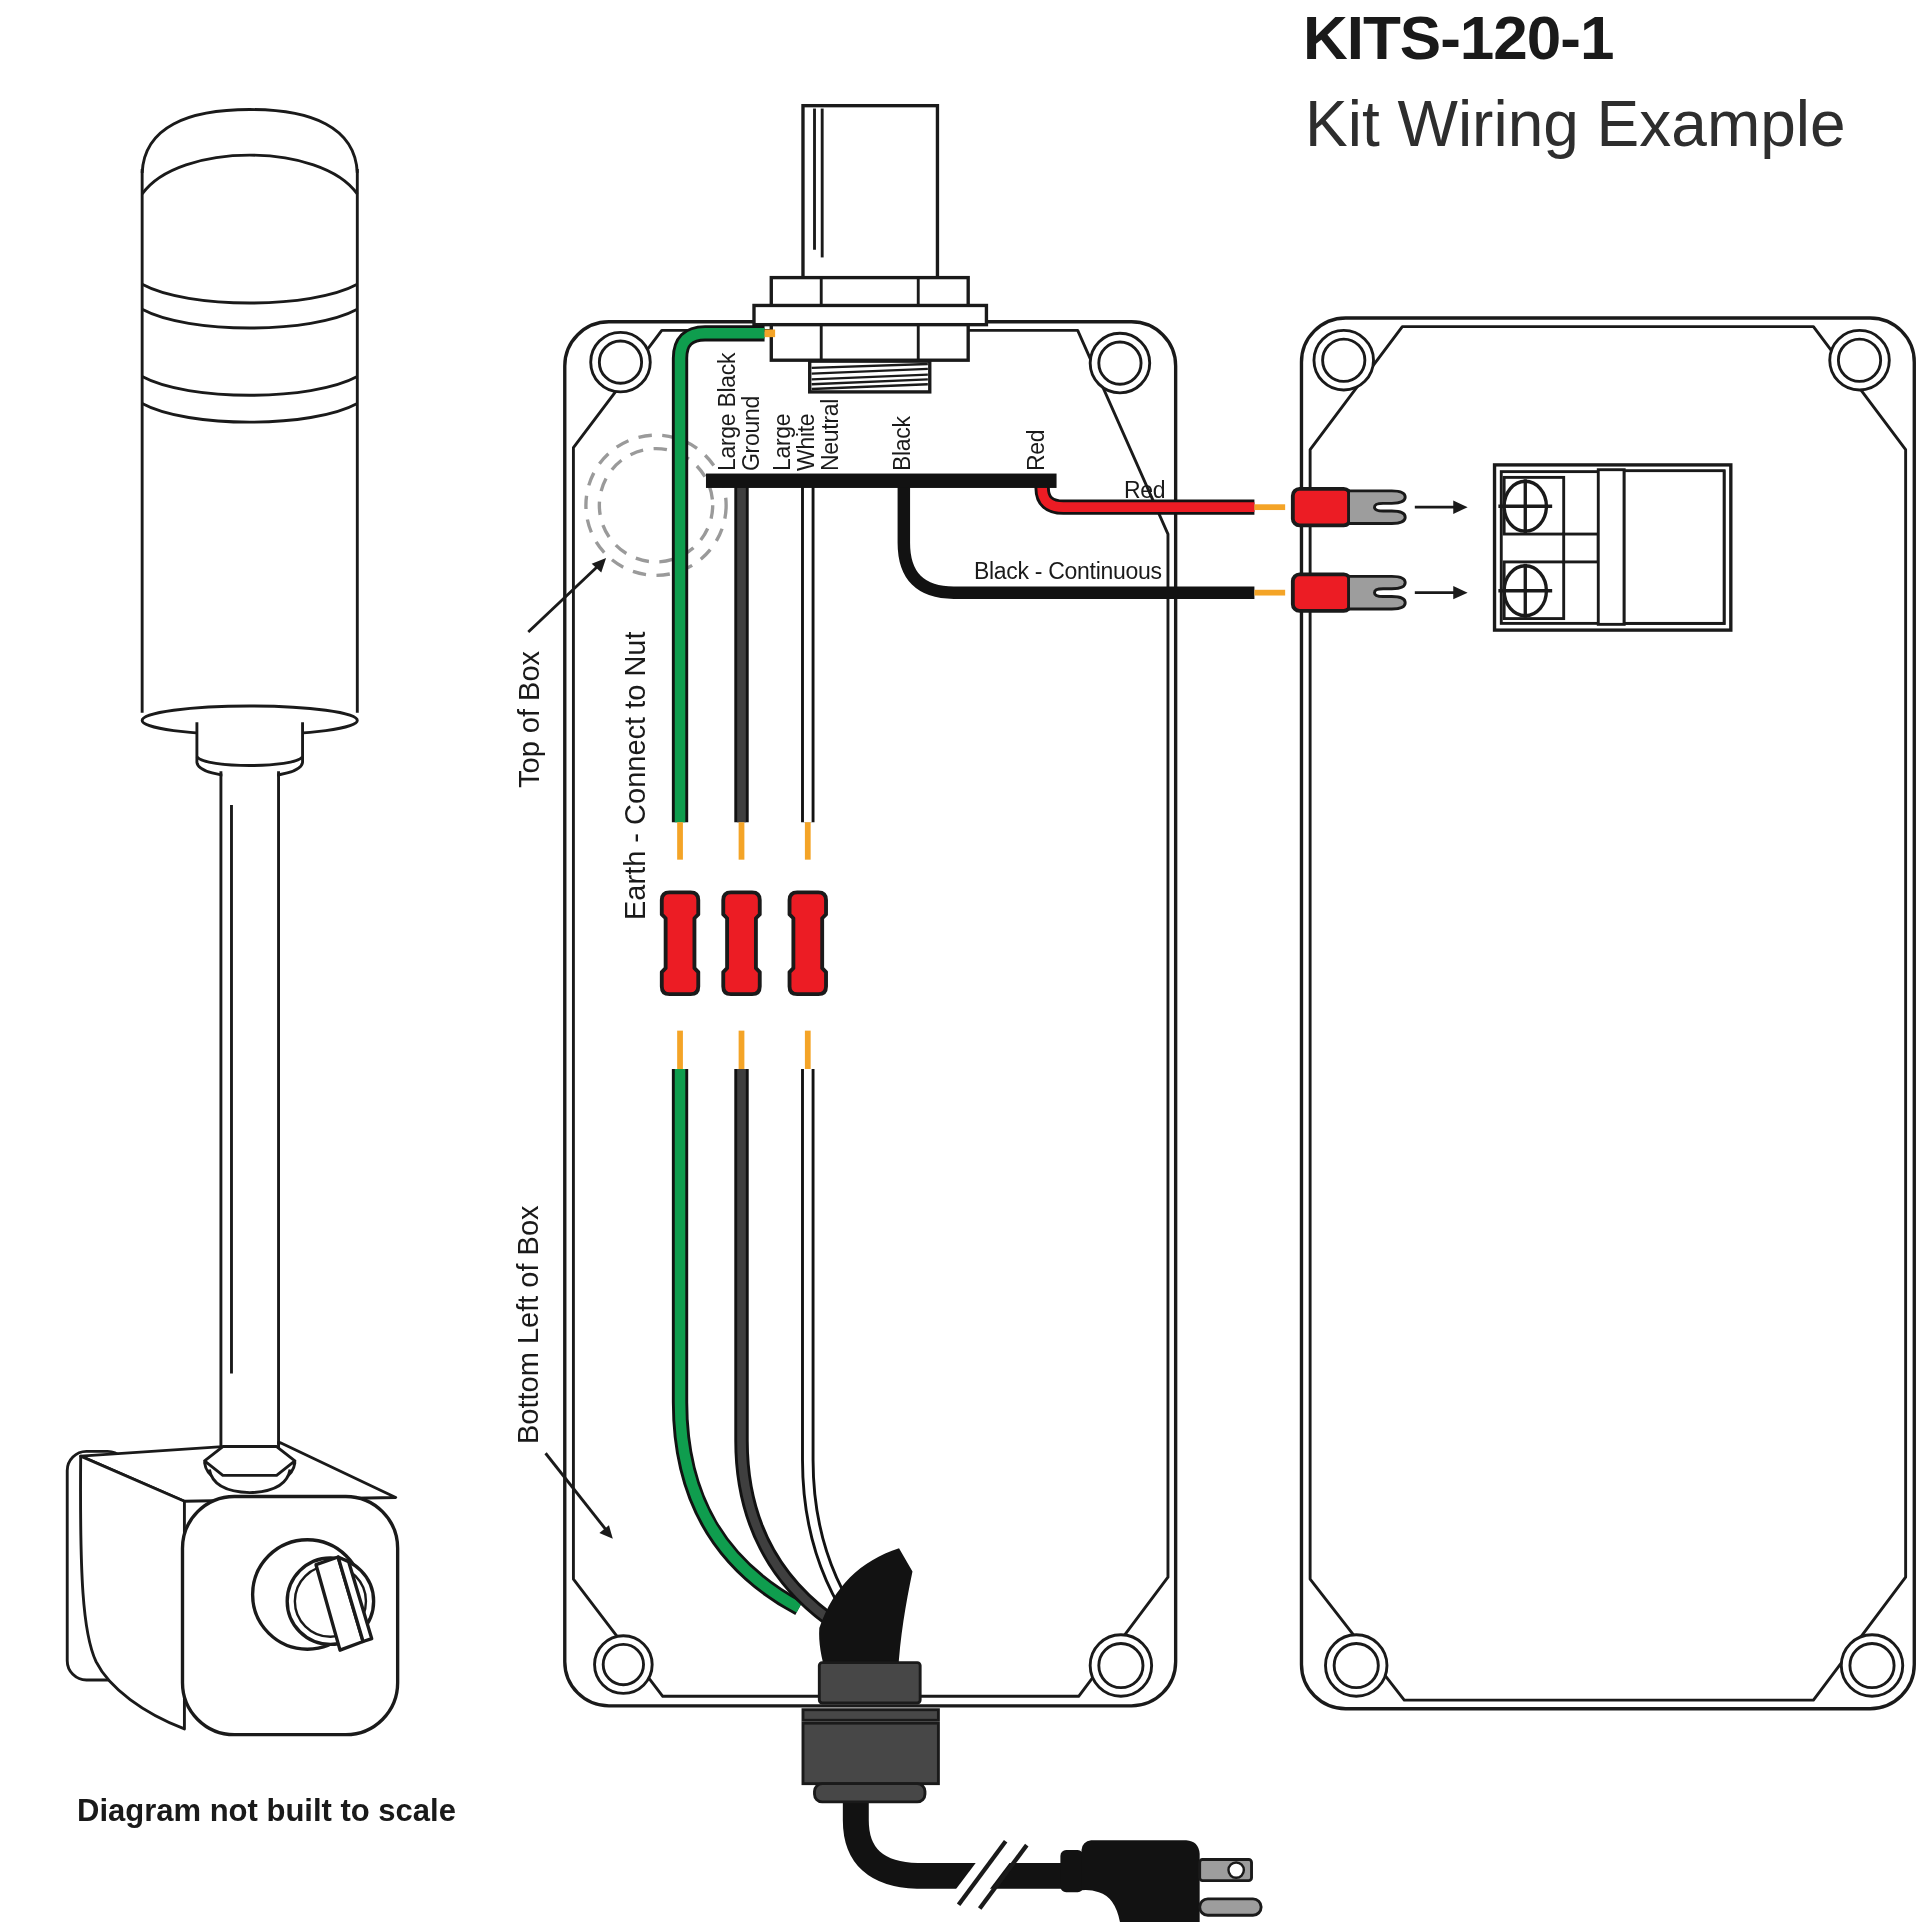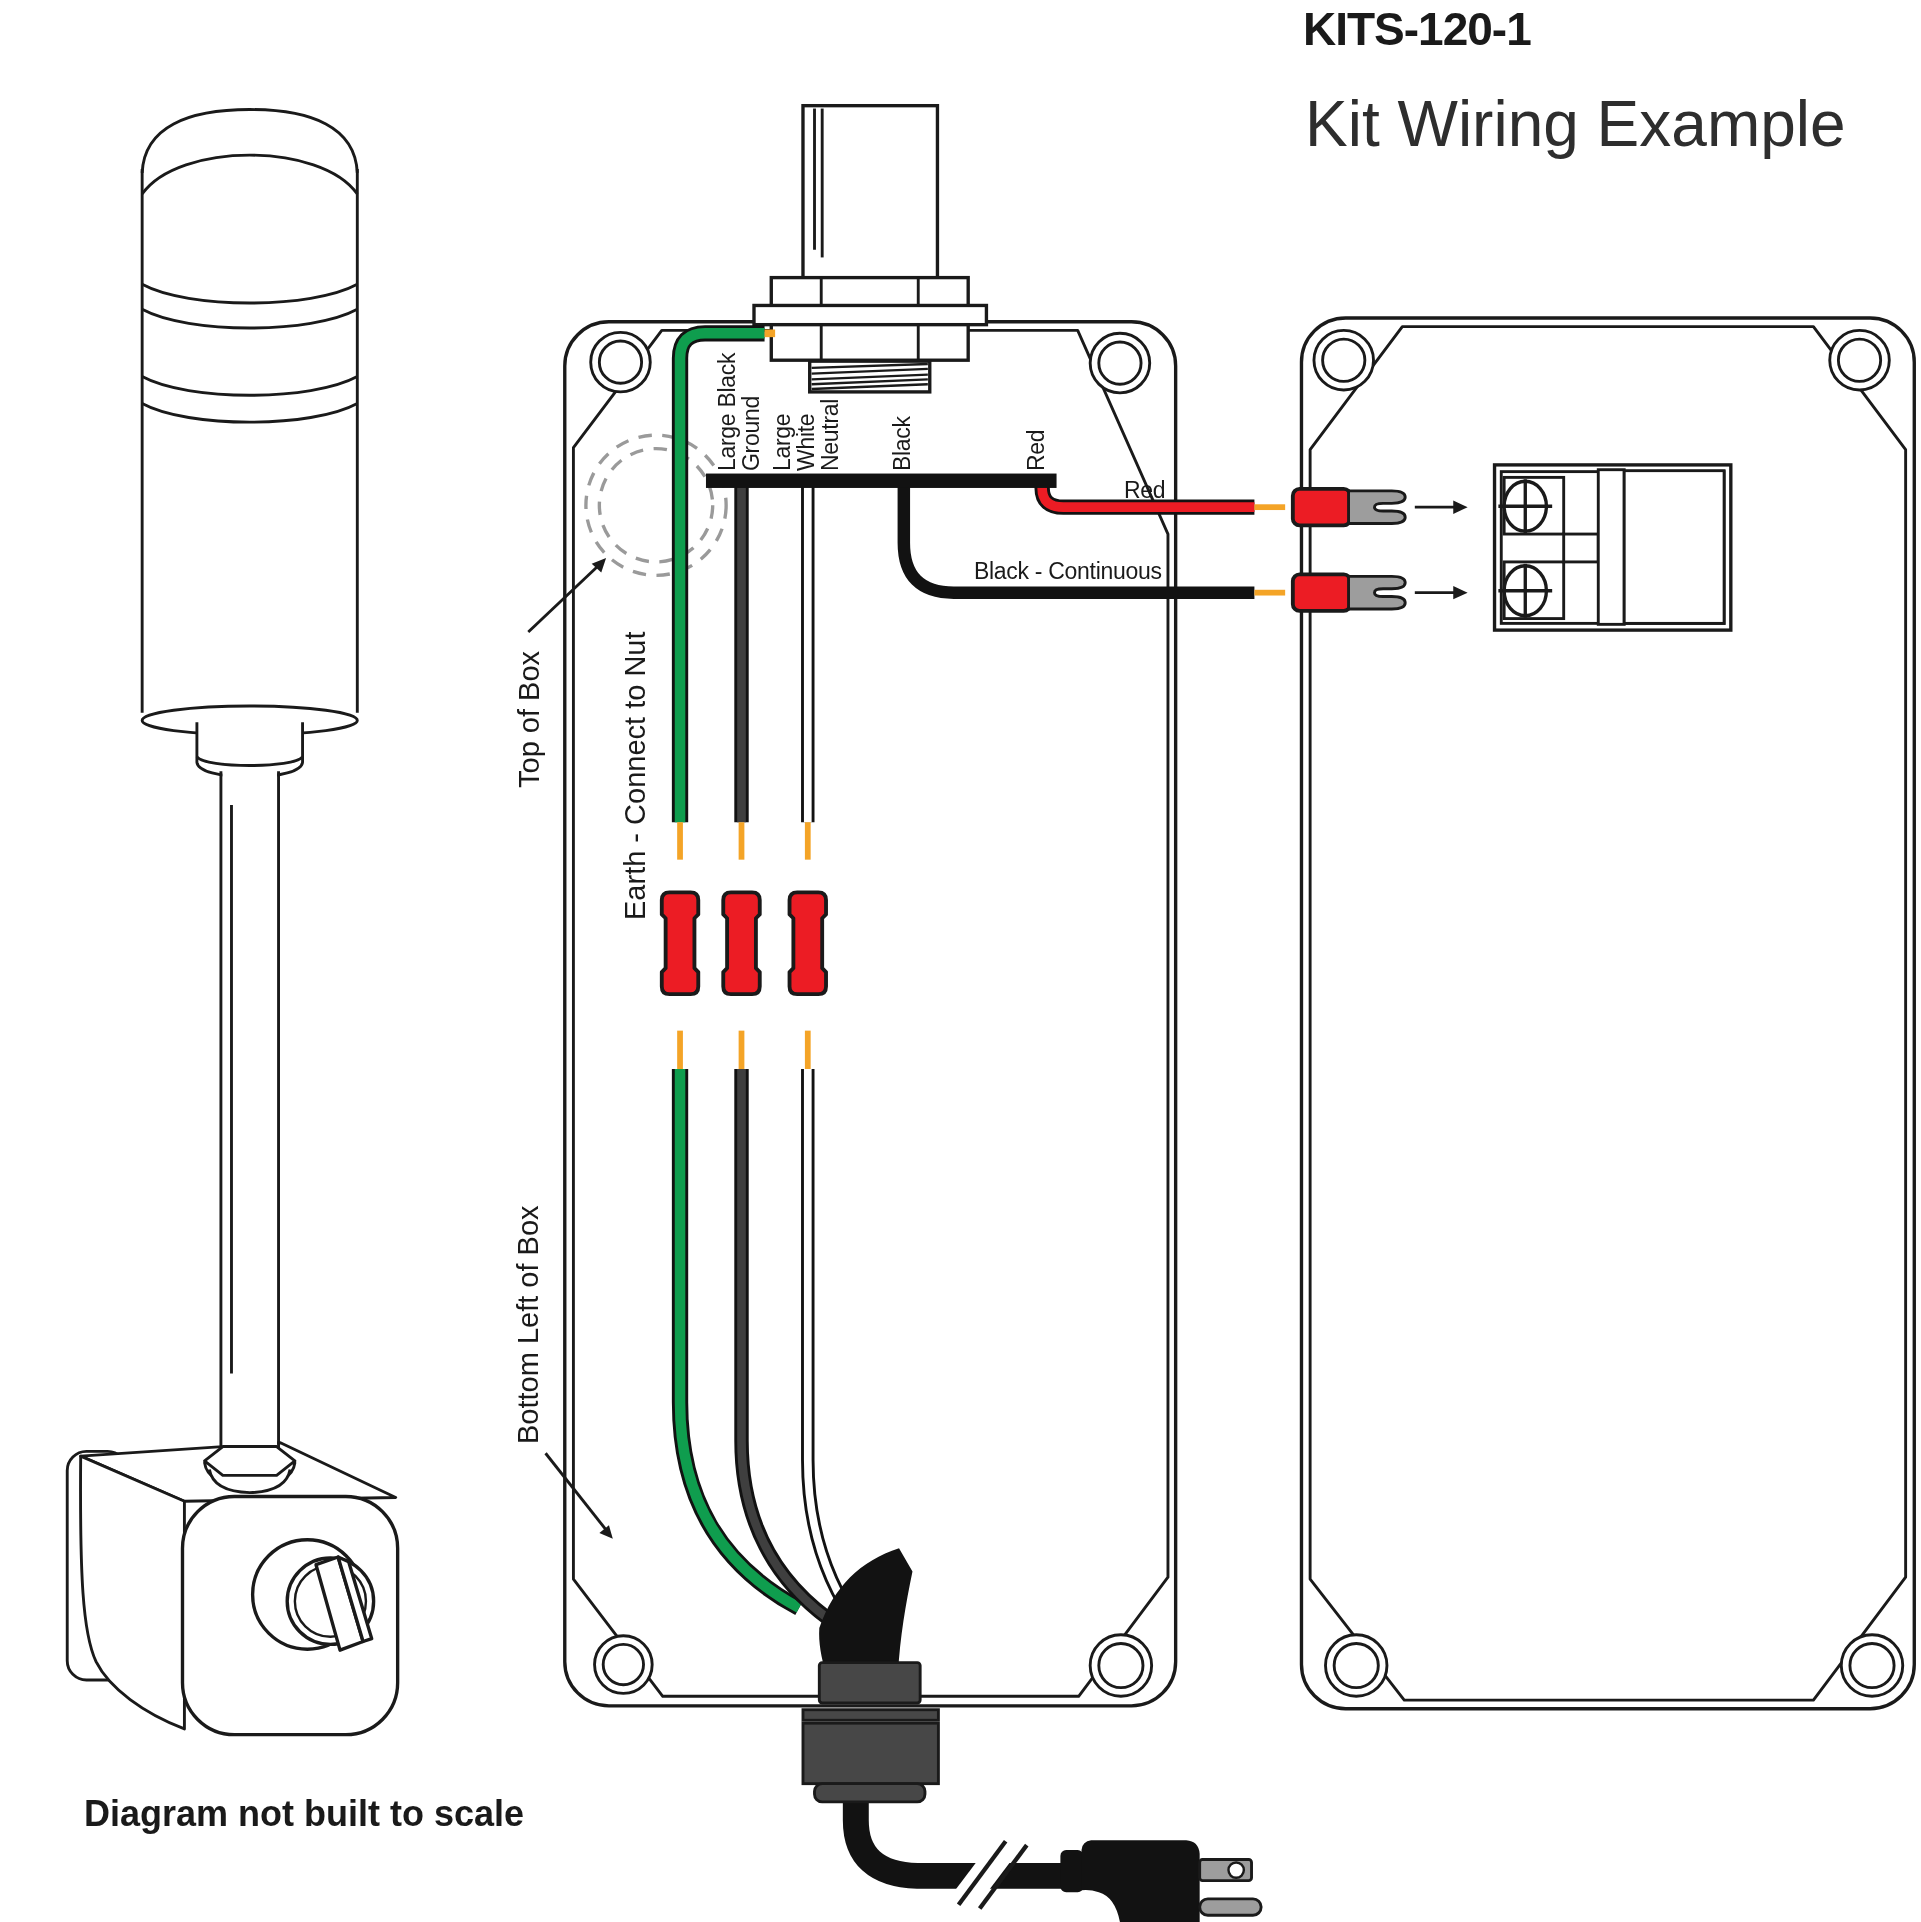--- a/index.html
+++ b/index.html
@@ -4,23 +4,23 @@
 <style>
   :root{
     --green:#0f9d4e; --red:#ec1c24; --copper:#f4a427; --wire-gray:#3f3f3f;
     --gland:#474747; --metal:#9d9d9d; --ink:#1a1a1a; --dash:#9a9a9a; --black:#121212;
   }
   *{margin:0;padding:0;box-sizing:border-box;}
   body{background:#fff;font-family:"Liberation Sans",sans-serif;}
   .canvas{position:relative;width:1921px;height:1922px;background:#ffffff;overflow:hidden;}
   .canvas svg{position:absolute;left:0;top:0;}
   .txt{position:absolute;color:var(--ink);white-space:nowrap;}
-  .title{left:1303px;top:1.9px;font-size:46px;font-weight:800;letter-spacing:-1px;}
+  .title{left:1303px;top:1.9px;font-size:62px;font-weight:800;letter-spacing:-1px;}
   .subtitle{left:1305px;top:94px;font-size:64px;font-weight:400;color:#2e2e2e;line-height:60px;letter-spacing:0px;}
-  .footnote{left:77px;top:1793px;font-size:36px;font-weight:600;margin-left:7px;}
+  .footnote{left:77px;top:1793px;font-size:31px;font-weight:600;}
   .vlabel{position:absolute;color:var(--ink);white-space:nowrap;transform:rotate(-90deg);transform-origin:left top;line-height:1.05;}
   .v30{font-size:29px;}
   .v24{font-size:23px;letter-spacing:-0.3px;}
   .h24{font-size:23px;letter-spacing:-0.3px;}
 </style>
 </head>
 <body>
 
 <div class="canvas">
 

